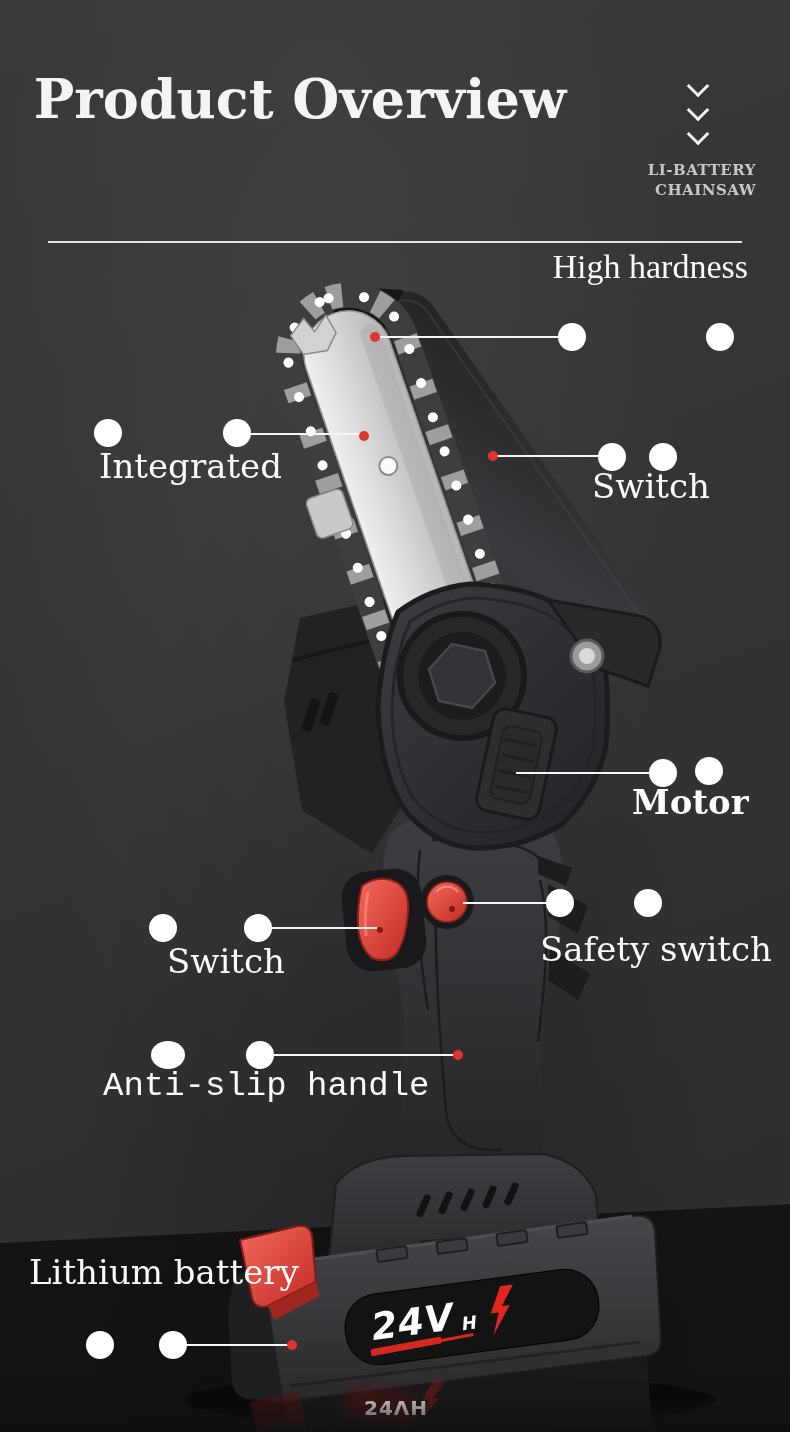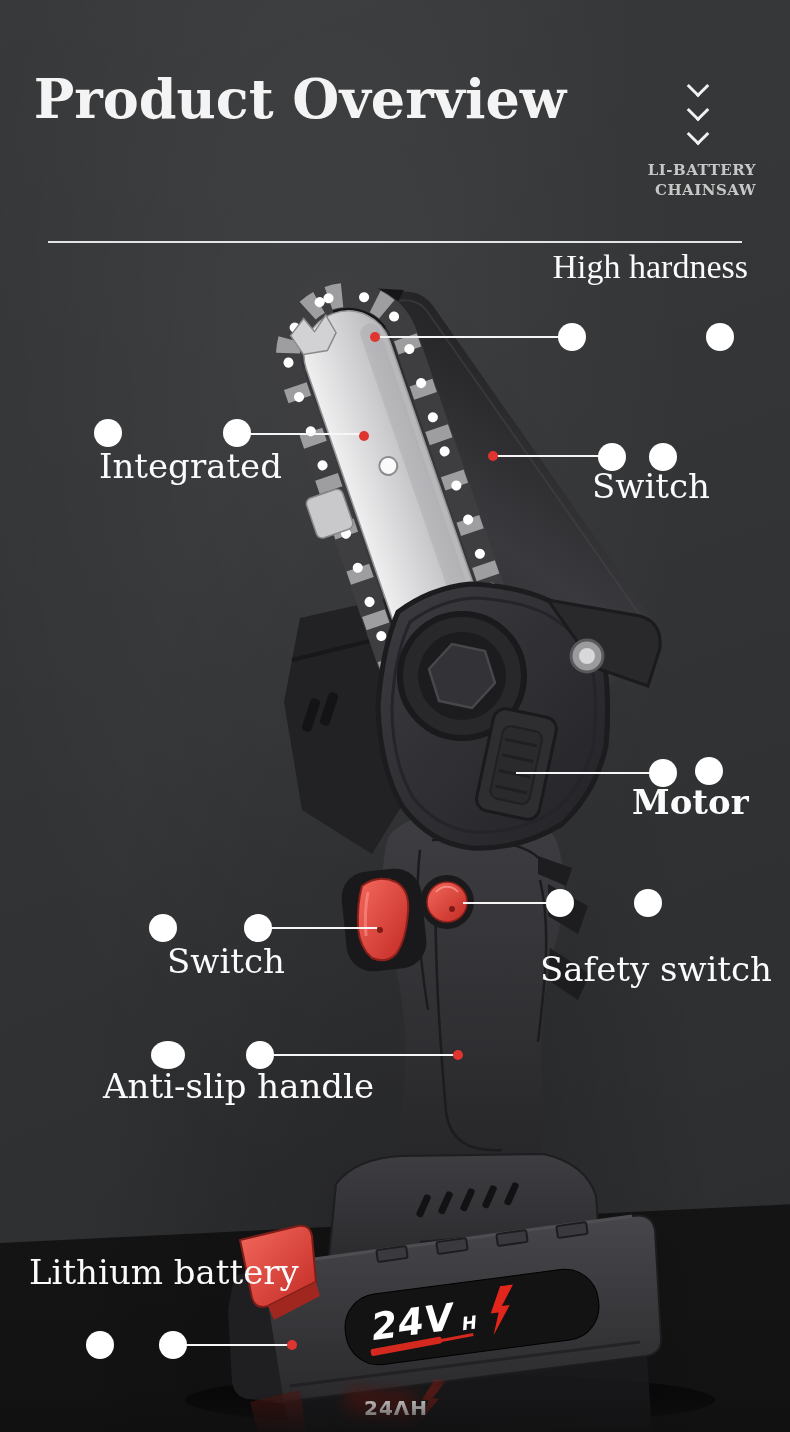--- a/index.html
+++ b/index.html
@@ -265,26 +265,26 @@
   <div class="abs lbl" style="left:632px;top:782px;font-weight:bold;">Motor</div>
 
   <div class="abs line" style="left:258px;top:927px;width:119px;"></div>
   <div class="abs dot" style="left:149px;top:914px;"></div>
   <div class="abs dot" style="left:244px;top:914px;"></div>
   <div class="abs lbl" style="left:167px;top:941px;">Switch</div>
 
   <div class="abs line" style="left:463px;top:902px;width:97px;"></div>
   <div class="abs dot" style="left:546px;top:889px;"></div>
   <div class="abs dot" style="left:634px;top:889px;"></div>
-  <div class="abs lbl" style="left:540px;top:929px;margin-top:20px;">Safety switch</div>
+  <div class="abs lbl" style="left:540px;top:929px;">Safety switch</div>
 
   <div class="abs line" style="left:260px;top:1054px;width:198px;"></div>
   <div class="abs minidot" style="left:453px;top:1050px;"></div>
   <div class="abs dot" style="left:151px;top:1041px;width:34px;"></div>
   <div class="abs dot" style="left:246px;top:1041px;"></div>
-  <div class="abs lbl" style="left:103px;top:1066px;">Anti-slip handle</div>
+  <div class="abs lbl" style="left:103px;top:1066px;font-family:Liberation Mono, monospace;">Anti-slip handle</div>
 
   <div class="abs line" style="left:173px;top:1344px;width:119px;"></div>
   <div class="abs minidot" style="left:287px;top:1340px;"></div>
   <div class="abs dot" style="left:86px;top:1331px;"></div>
   <div class="abs dot" style="left:159px;top:1331px;"></div>
   <div class="abs lbl" style="left:29px;top:1252px;">Lithium battery</div>
 </div>
 
 </body></html>

